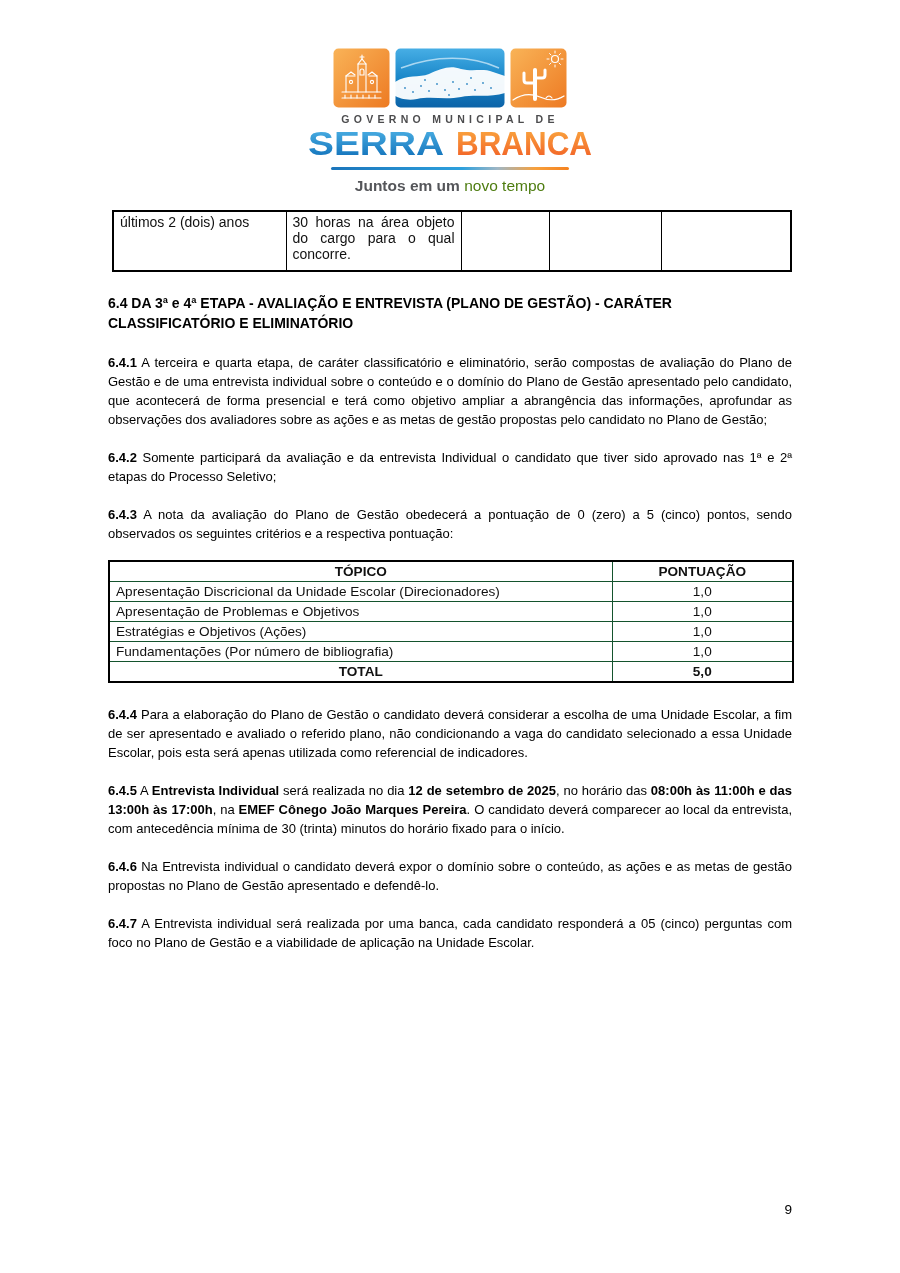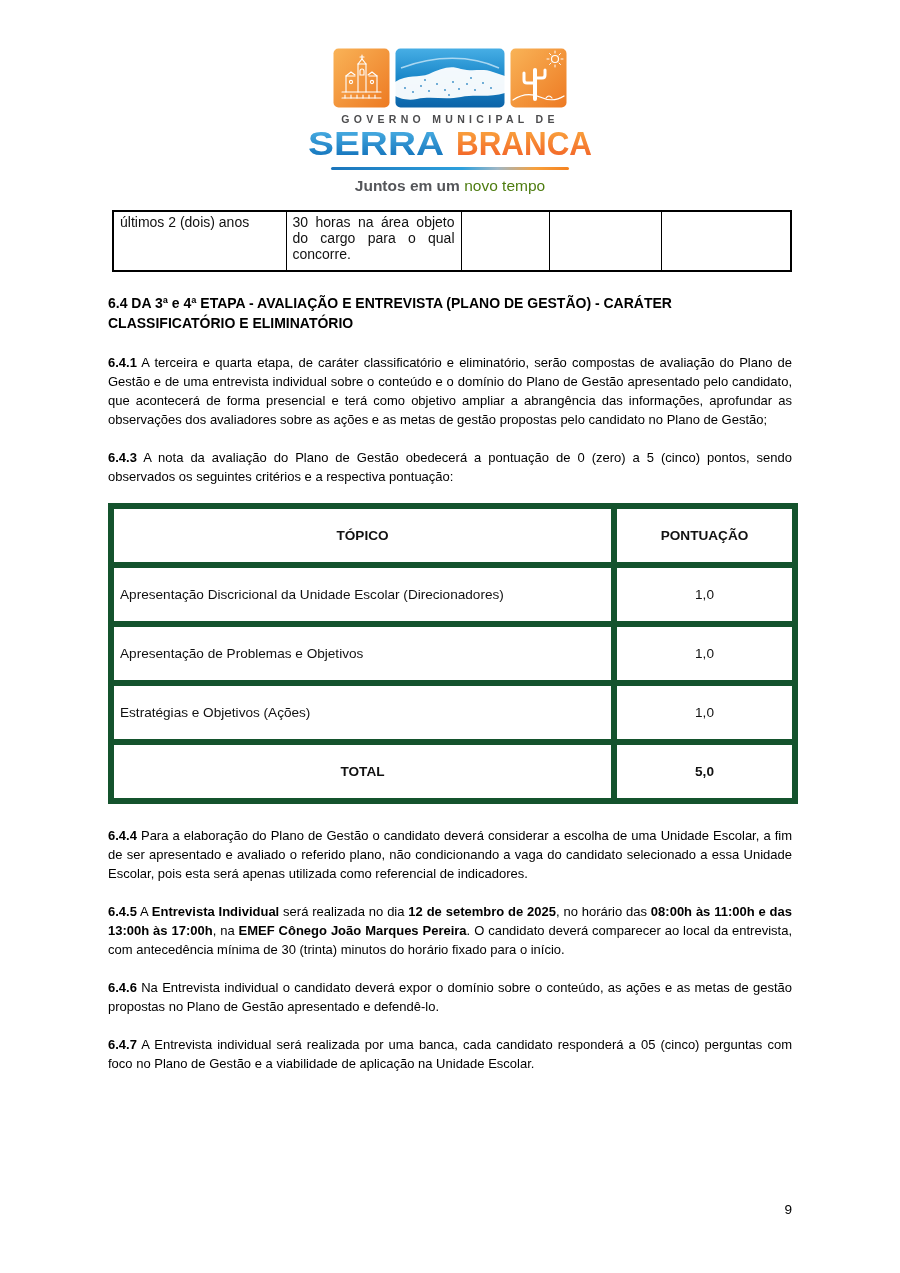--- a/index.html
+++ b/index.html
@@ -37,21 +37,21 @@
   }
   .frag td{
     border:1px solid #000;vertical-align:top;
     padding:2px 6px 8px 6px;line-height:16px;
   }
   .frag td.j{text-align:justify;margin-top:39px;}
   .score{
     margin:17px 0 0 108px;width:684px;
     font-size:13.6px;border:2px solid #000;
   }
-  .score th,.score td{border:6px solid #14532d;padding:18px 6px;line-height:17px;margin-left:47px;}
+  .score th,.score td{border:1px solid #14532d;padding:1px 6px;line-height:17px;margin-left:47px;}
   .score th{font-weight:bold;text-align:center;}
   .score td.topic{text-align:left;}
   .score td.pts{text-align:center;}
   .score tr.total td{font-weight:bold;text-align:center;}
   
   .heading{
     margin:21px 0 0 108px;width:684px;
     font-size:14px;font-weight:bold;line-height:20px;color:#000;
   }
   .para{
@@ -187,20 +187,21 @@
         <td></td>
         <td></td>
       </tr>
     </tbody>
   </table>
 
   <h2 class="heading">6.4 DA 3ª e 4ª ETAPA - AVALIAÇÃO E ENTREVISTA (PLANO DE GESTÃO) - CARÁTER CLASSIFICATÓRIO E ELIMINATÓRIO</h2>
 
   <p class="para mt20"><span class="b">6.4.1</span><span> A terceira e quarta etapa, de caráter classificatório e eliminatório, serão compostas de avaliação do Plano de Gestão e de uma entrevista individual sobre o conteúdo e o domínio do Plano de Gestão apresentado pelo candidato, que acontecerá de forma presencial e terá como objetivo ampliar a abrangência das informações, aprofundar as observações dos avaliadores sobre as ações e as metas de gestão propostas pelo candidato no Plano de Gestão;</span></p>
 
+  <p class="para"><span class="b">6.4.2</span><span> Somente participará da avaliação e da entrevista Individual o candidato que tiver sido aprovado nas 1ª e 2ª etapas do Processo Seletivo;</span></p>
 
   <p class="para"><span class="b">6.4.3</span><span> A nota da avaliação do Plano de Gestão obedecerá a pontuação de 0 (zero) a 5 (cinco) pontos, sendo observados os seguintes critérios e a respectiva pontuação:</span></p>
 
   <table class="score">
     <colgroup>
         <col style="width:503px">
         <col style="width:181px">
       </colgroup>
     <tbody>
       <tr>
@@ -212,20 +213,24 @@
         <td class="pts">1,0</td>
       </tr>
       <tr>
         <td class="topic">Apresentação de Problemas e Objetivos</td>
         <td class="pts">1,0</td>
       </tr>
       <tr>
         <td class="topic">Estratégias e Objetivos (Ações)</td>
         <td class="pts">1,0</td>
       </tr>
+      <tr>
+        <td class="topic">Fundamentações (Por número de bibliografia)</td>
+        <td class="pts">1,0</td>
+      </tr>
       <tr class="total">
         <td>TOTAL</td>
         <td>5,0</td>
       </tr>
     </tbody>
   </table>
 
   <p class="para mt22"><span class="b">6.4.4</span><span> Para a elaboração do Plano de Gestão o candidato deverá considerar a escolha de uma Unidade Escolar, a fim de ser apresentado e avaliado o referido plano, não condicionando a vaga do candidato selecionado a essa Unidade Escolar, pois esta será apenas utilizada como referencial de indicadores.</span></p>
 
   <p class="para"><span class="b">6.4.5</span><span> A </span><span class="b">Entrevista Individual</span><span> será realizada no dia </span><span class="b">12 de setembro de 2025</span><span>, no horário das </span><span class="b">08:00h às 11:00h e das 13:00h às 17:00h</span><span>, na </span><span class="b">EMEF Cônego João Marques Pereira</span><span>. O candidato deverá comparecer ao local da entrevista, com antecedência mínima de 30 (trinta) minutos do horário fixado para o início.</span></p>

